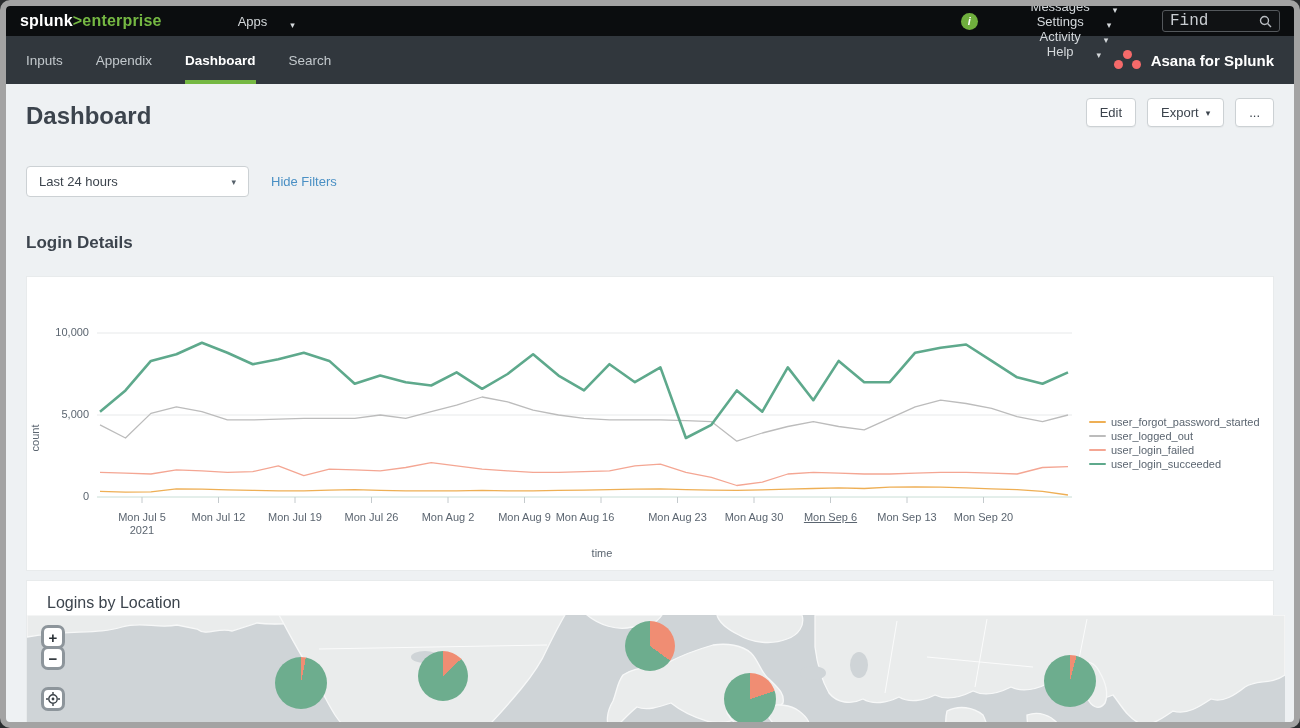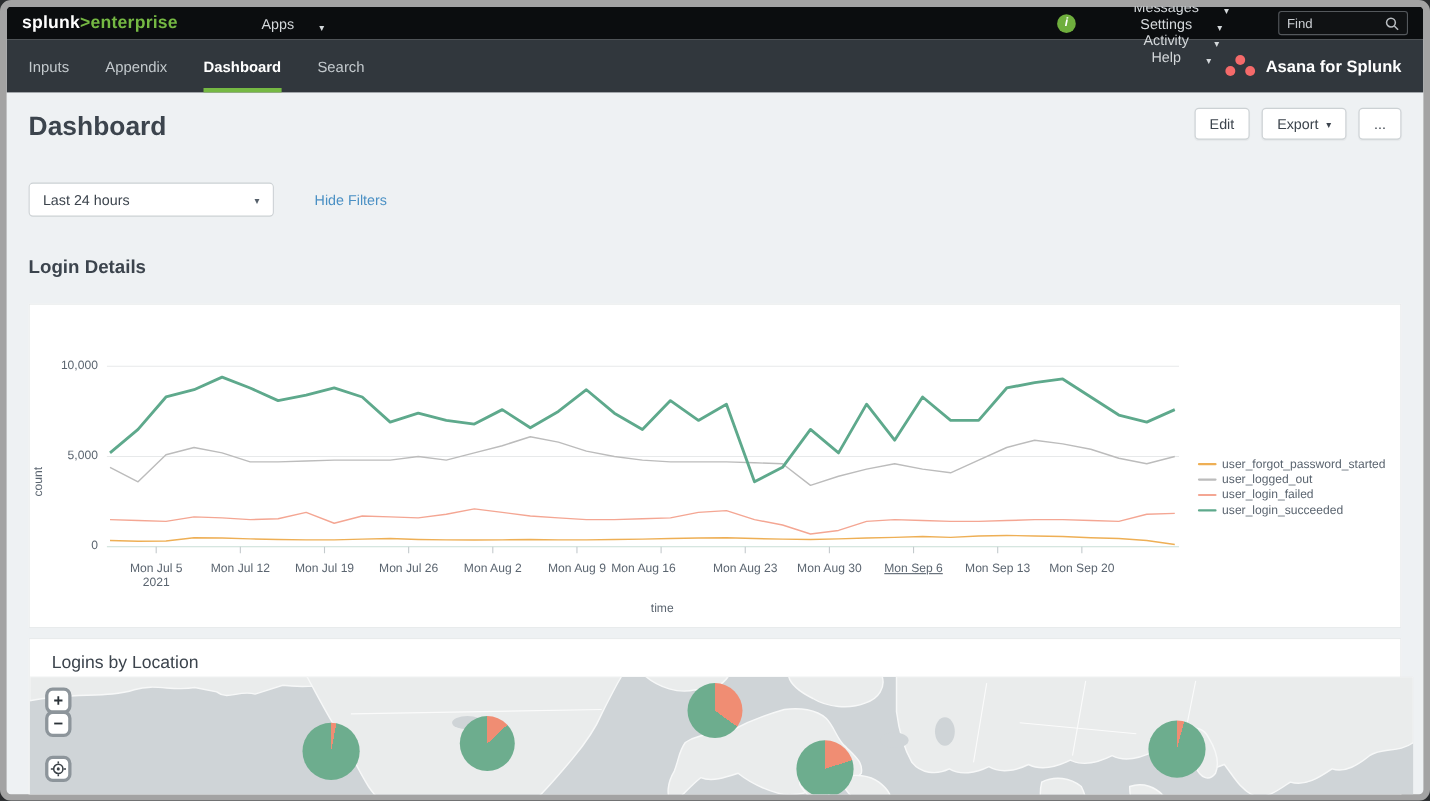--- a/index.html
+++ b/index.html
@@ -12,21 +12,21 @@
   .topnav { height:30px; background:#0b0d0f; display:flex; align-items:center; padding:0 14px; color:#d4d8db; font-size:13px; }
   .logo { font-weight:bold; font-size:16px; letter-spacing:.2px; margin-right:48px; }
   .logo .lw { color:#ffffff; }
   .logo .lg { color:var(--splunk-green); font-weight:bold; }
   .menu-item { display:flex; align-items:flex-end; gap:23px; margin-right:36px; cursor:pointer; color:#d4d8db; white-space:nowrap;margin-left:28px; }
   .topnav .spacer { flex:1; }
   .info-badge { width:17px; height:17px; border-radius:50%; background:#6fae3d; color:#fff; font-size:11px; font-weight:bold;
                 display:flex; align-items:center; justify-content:center; margin-right:16px; font-style:italic; }
   .find-box { display:flex; align-items:center; width:118px; height:22px; border:1px solid #54585c; border-radius:3px;
               padding:0 7px; background:#101214; }
-  .find-box input { flex:1; background:transparent; border:none; outline:none; color:#c9cdd1; font-size:12px; width:80px; }
+  .find-box input { flex:1; background:transparent; border:none; outline:none; color:#c9cdd1; font-size:16px; width:80px;font-family:Liberation Mono, monospace; }
   .find-box input::placeholder { color:#c9cdd1; }
   .caret { font-size:9px; line-height:1; position:relative; top:1px; }
 
   
   .appbar { height:48px; background:#31373d; display:flex; align-items:stretch; padding:0 20px; color:#c3c9cd; }
   .tabs { display:flex; align-items:stretch; }
   .tab { display:flex; align-items:center; font-size:13.5px; margin-right:33px; cursor:pointer; border-bottom:4px solid transparent; padding-top:4px; }
   .tab.active { color:#ffffff; font-weight:bold; border-bottom-color:var(--splunk-green); }
   .appbar .spacer { flex:1; }
   .appname { display:flex; align-items:center; gap:10px; color:#ffffff; font-size:15px; font-weight:bold; }
@@ -41,21 +41,21 @@
   .page-title { font-size:24px; font-weight:bold; color:#3c444d; padding-top:4px; }
   .hdr-buttons { display:flex; gap:11px; }
   .btn { height:29px; background:#ffffff; border:1px solid #ccd1d4; border-radius:4px; color:#3c444d; font-size:13px;
          display:flex; align-items:center; gap:7px; padding:0 13px; cursor:pointer; box-shadow:0 1px 1px rgba(0,0,0,.04); }
 
   
   .filter-row { display:flex; align-items:center; margin:36px 20px 0 20px; }
   .time-picker { width:223px; height:31px; background:#fff; border:1px solid #ccd1d4; border-radius:4px;
                  display:flex; align-items:center; padding:0 12px; font-size:13px; color:#3c444d; cursor:pointer; }
   .time-picker .caret { margin-left:auto; color:#55606a; }
-  .link { margin-left:37px; color:var(--link-blue); font-size:13px; cursor:pointer; }
+  .link { margin-left:22px; color:var(--link-blue); font-size:13px; cursor:pointer; }
 
   .section-title { margin:36px 20px 0 20px; font-size:17px; font-weight:bold; color:#3c444d; }
 
   
   .panel { position:relative; background:#ffffff; margin:0 20px; border:1px solid #e8ebec; }
   .chart-panel { margin-top:23px; height:295px; }
   .panel-title { position:absolute; left:20px; top:13px; font-size:16px; color:#3c444d; }
   .map-panel { margin-top:9px; height:200px; }
 
   

